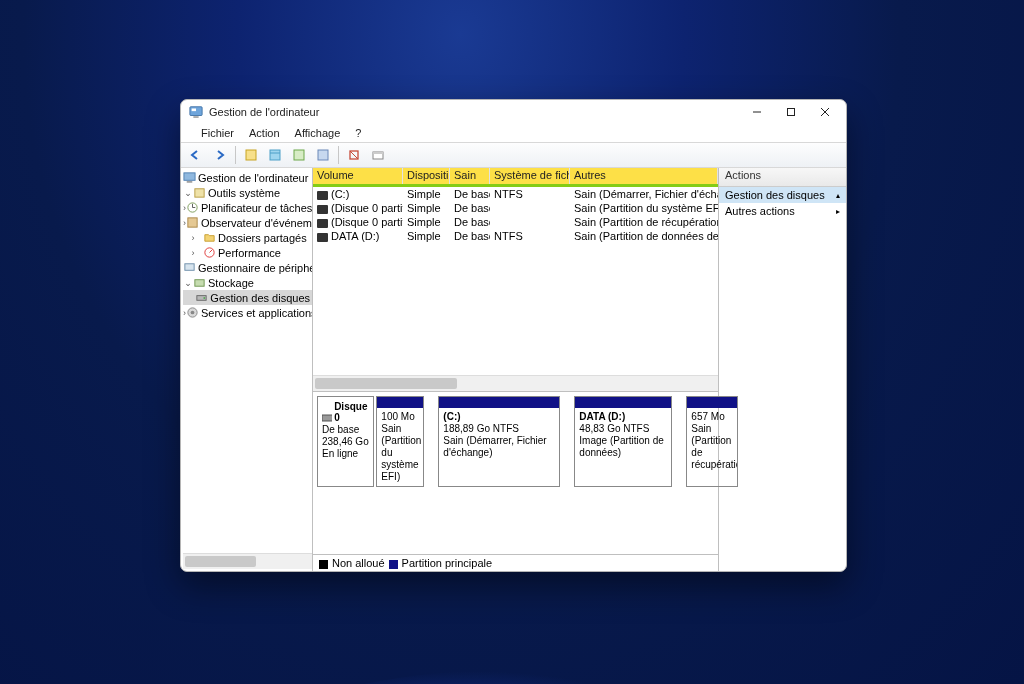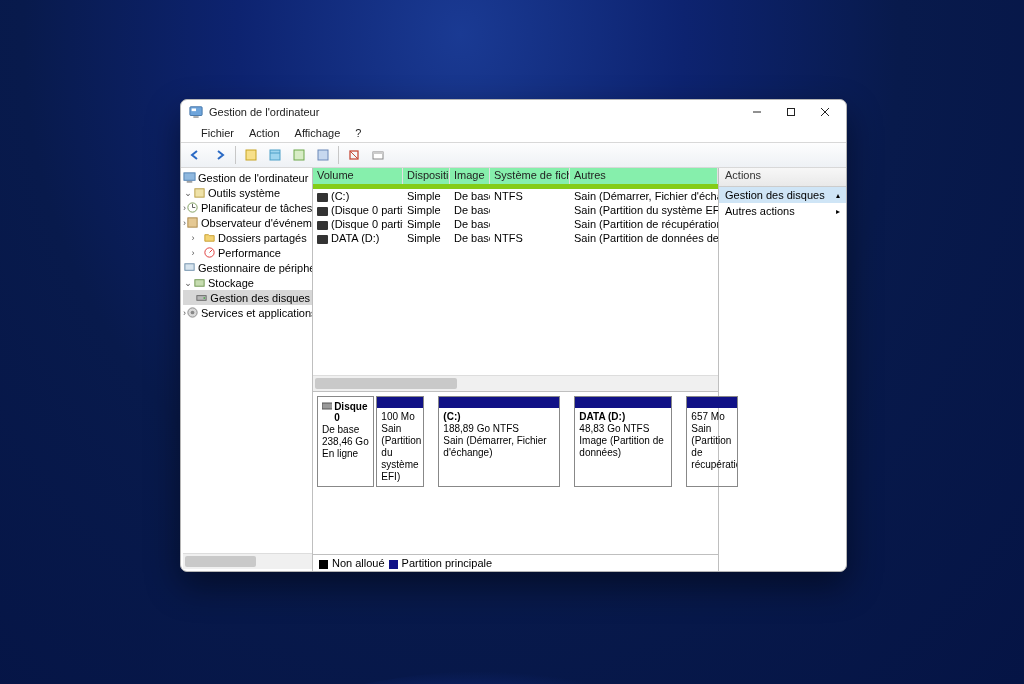--- a/index.html
+++ b/index.html
@@ -21,31 +21,31 @@
 .client{flex:1;display:flex;min-height:0}
 .tree{width:129px;border-right:1px solid #bfbfbf;padding:2px 0 2px 2px;overflow:hidden;display:flex;flex-direction:column}
 .tree-scroll{flex:1;overflow:hidden}
 .tree-row{display:flex;align-items:center;height:15px;font-size:11px;white-space:nowrap;padding-right:2px}
 .tree-row.sel{background:#d7d7d7}
 .tw{display:inline-block;text-align:center;font-size:9px;color:#555}
 .tic{width:13px;height:13px;margin-right:2px;flex-shrink:0}
 .hscroll{height:15px;background:#f0f0f0;border-top:1px solid #ddd;position:relative}
 .hscroll .thumb{position:absolute;left:2px;top:2px;height:11px;width:55%;background:#c9c9c9;border-radius:2px}
 .center{flex:1;display:flex;flex-direction:column;border-right:1px solid #bfbfbf;min-width:0}
-.vol-hdr{height:16px;display:flex;background:#86efac;border-bottom:5px solid #84cc16;flex-shrink:0}
+.vol-hdr{height:16px;display:flex;background:#fde047;border-bottom:3px solid #84cc16;flex-shrink:0}
 .vcol{border-right:1px solid #e2e2e2;font-size:11px;color:#222;padding:1px 4px;box-sizing:border-box;overflow:hidden;white-space:nowrap}
 .vol-list{flex:1;overflow:hidden;background:#fff;position:relative}
 .vrow{display:flex;height:14px;align-items:center;font-size:11px}
 .vcell{padding:0 4px;overflow:hidden;white-space:nowrap;box-sizing:border-box}
 .vico{width:11px;height:9px;display:inline-block;background:#333;margin-right:3px;vertical-align:middle;border-radius:1px}
 .center .hscroll .thumb{width:35%}
 .graph{height:179px;border-top:1px solid #bfbfbf;display:flex;flex-direction:column;flex-shrink:0}
 .disk-row{display:flex;padding:4px;gap:2px}
 .disk-lbl{width:66px;border:1px solid #888;padding:4px;font-size:10px;display:flex;flex-direction:column;gap:1px}
-.disk-lbl .dh{display:flex;align-items:flex-start;gap:2px;font-weight:bold}
+.disk-lbl .dh{display:flex;align-items:flex-end;gap:2px;font-weight:bold}
 .parts{flex:1;display:flex;gap:14px}
 .part{border:1px solid #888;display:flex;flex-direction:column;font-size:10px;overflow:hidden}
 .part .cap{height:11px;background:#101186;flex-shrink:0}
 .part .body{padding:3px 4px;line-height:1.2}
 .part .bt{font-weight:bold}
 .legend{height:16px;border-top:1px solid #bfbfbf;display:flex;align-items:center;padding-left:6px;gap:4px;font-size:11px;flex-shrink:0}
 .sw{width:9px;height:9px;display:inline-block;margin-right:4px;vertical-align:middle}
 .actions{width:127px;display:flex;flex-direction:column}
 .actions-hdr{height:16px;background:linear-gradient(#f7f7f7,#e9e9e9);border-bottom:1px solid #ccc;font-size:11px;font-weight:normal;color:#333;padding:1px 6px}
 .act-item{font-size:11px;padding:2px 6px;display:flex;align-items:center;justify-content:space-between}
@@ -220,21 +220,21 @@
    </div>
    <div class="hscroll">
           <div class="thumb"></div>
         </div>
   </div>
 
   <div class="center">
    <div class="vol-hdr">
     <div class="vcol" style="width:90px">Volume</div>
     <div class="vcol" style="width:47px">Disposition</div>
-    <div class="vcol" style="width:40px">Image</div>
+    <div class="vcol" style="width:40px">Sain</div>
     <div class="vcol" style="width:80px">Système de fichiers</div>
     <div class="vcol" style="flex:1">Autres</div>
    </div>
    <div class="vol-list" id="vlist">
           <div class="vrow">
             <div class="vcell" style="width:90px"><span class="vico"></span>(C:)</div>
             <div class="vcell" style="width:47px">Simple</div>
             <div class="vcell" style="width:40px">De base</div>
             <div class="vcell" style="width:80px">NTFS</div>
             <div class="vcell" style="flex:1">Sain (Démarrer, Fichier d'échange, Image)</div>

